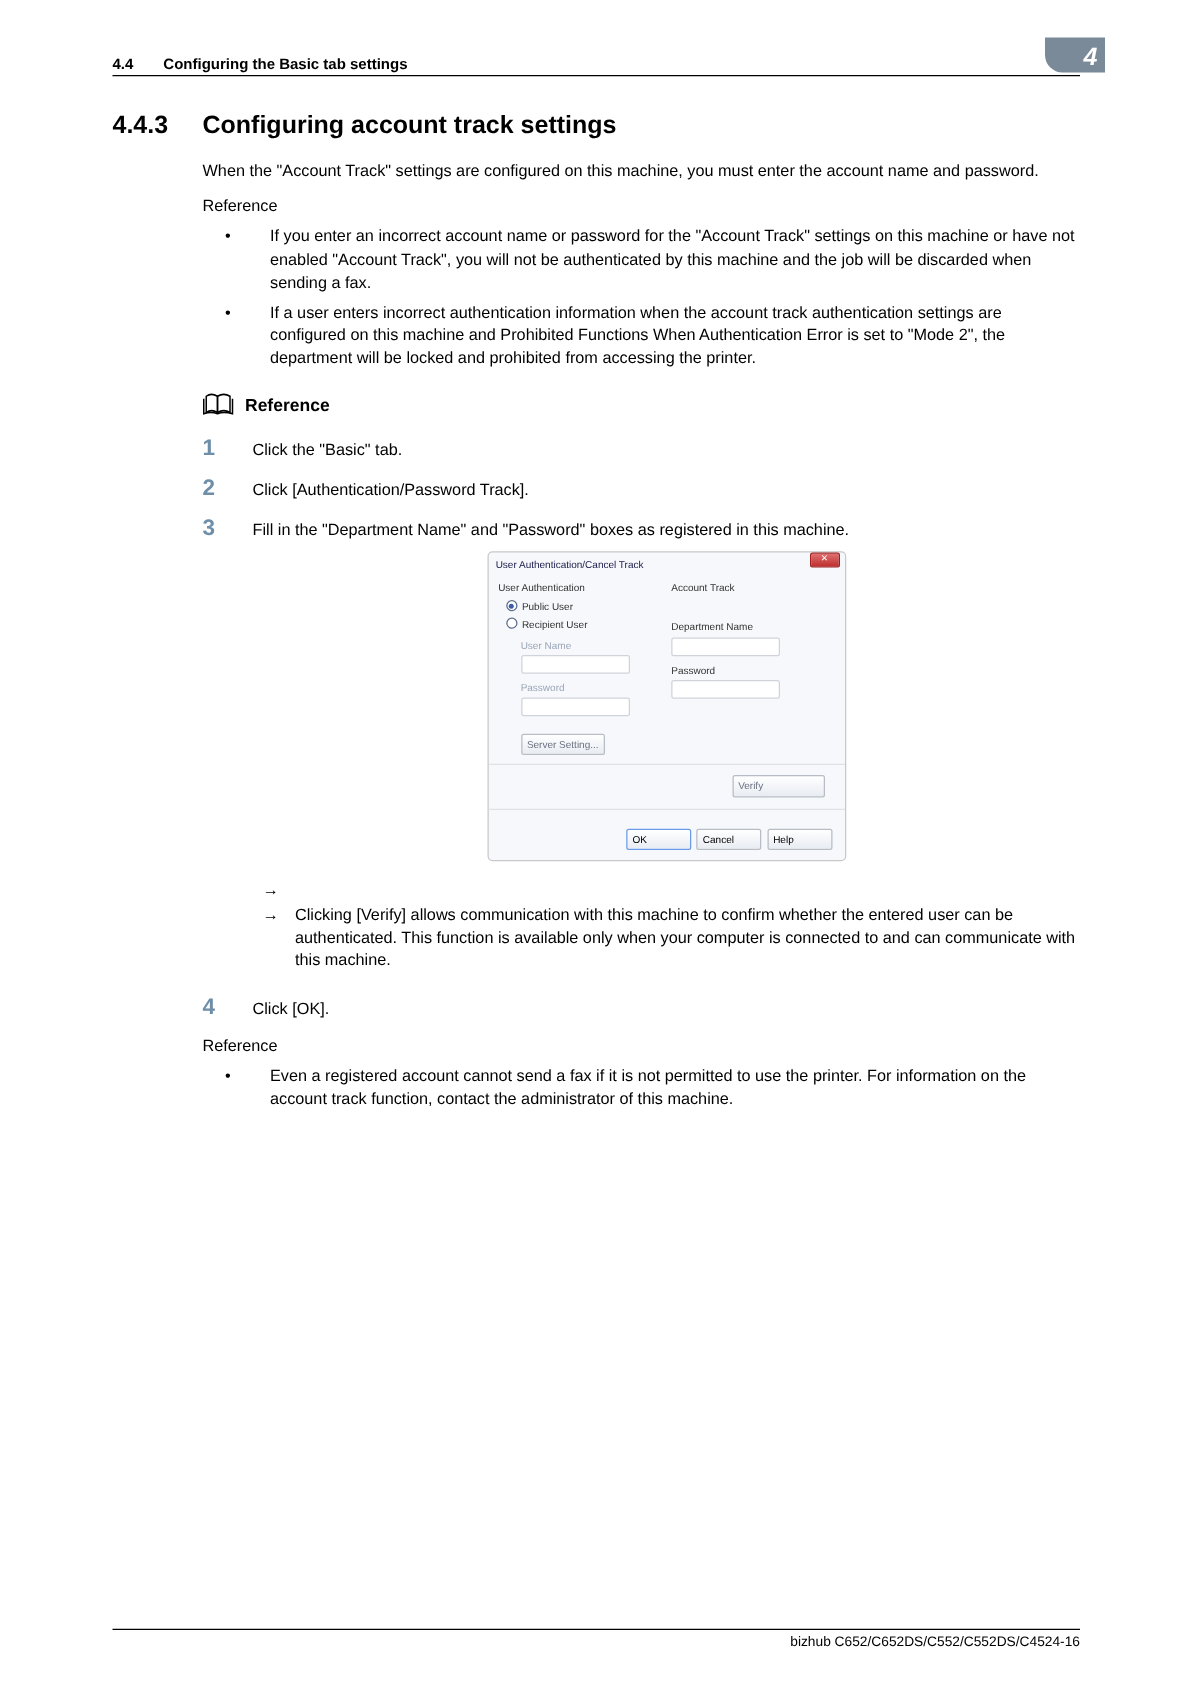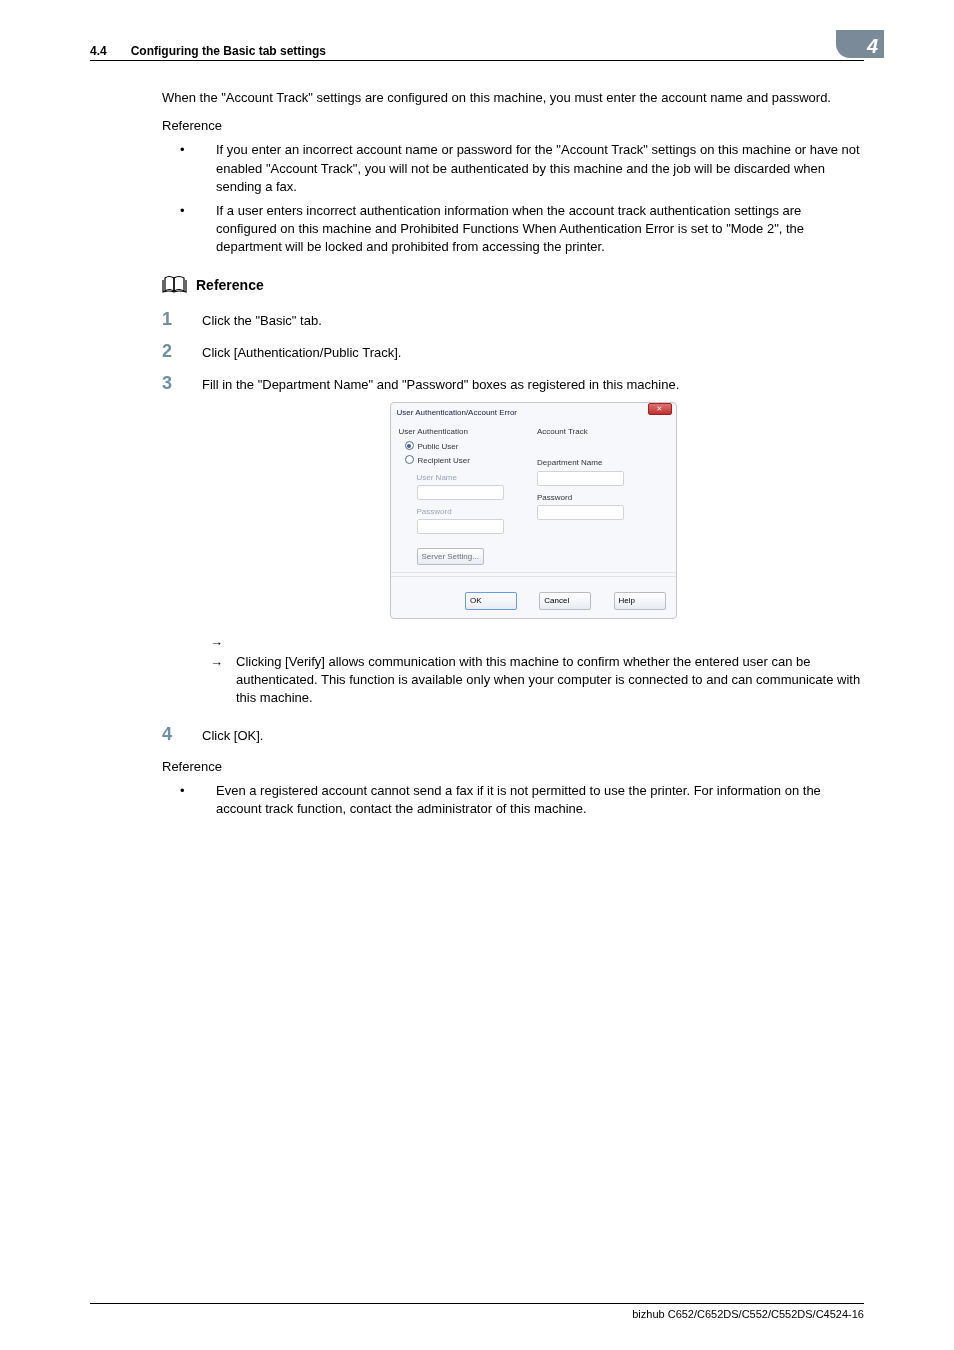--- a/index.html
+++ b/index.html
@@ -232,21 +232,21 @@
   }
   .dialog .verify-row .btn { min-width: 64px; }
   .dialog .divider {
     border-top: 1px solid #e0e2e6;
     margin: 3px 0;
   }
   .dialog .footer {
     padding: 12px 10px 8px 0;
     text-align: right;
   }
-  .dialog .footer .btn { margin-left: 20px; min-width: 42px; }
+  .dialog .footer .btn { margin-left: 2px; min-width: 42px; }
   .page-footer {
     position: absolute;
     bottom: 30px;
     left: 90px;
     right: 90px;
     border-top: 1px solid #000;
     padding-top: 4px;
     font-size: 11px;
     display: flex;
     justify-content: flex-end;
@@ -260,20 +260,24 @@
   <div class="header">
     <div class="header-left">
       <span class="sec-num">4.4</span>
       <span>Configuring the Basic tab settings</span>
     </div>
     <div class="chapter-tab">
       <span>4</span>
     </div>
   </div>
 
+  <h2 class="sec-title">
+    <span class="num">4.4.3</span>
+    <span>Configuring account track settings</span>
+  </h2>
 
   <div class="body-indent">
     <p>When the "Account Track" settings are configured on this machine, you must enter the account name and password.</p>
     <p class="ref-label">Reference</p>
     <ul class="bullets">
       <li>
           <span class="dot">•</span>
           <span>If you enter an incorrect account name or password for the "Account Track" settings on this machine or have not enabled "Account Track", you will not be authenticated by this machine and the job will be discarded when sending a fax.</span>
         </li>
       <li>
@@ -295,31 +299,31 @@
       </div>
     </div>
 
     <ol class="steps">
       <li>
         <span class="step-num">1</span>
         <span class="step-body">Click the "Basic" tab.</span>
       </li>
       <li>
         <span class="step-num">2</span>
-        <span class="step-body">Click [Authentication/Public Track].</span>
+        <span class="step-body">Click [Authentication/Password Track].</span>
       </li>
       <li>
         <span class="step-num">3</span>
         <div class="step-body">
           <div>Fill in the "Department Name" and "Password" boxes as registered in this machine.</div>
 
           <div class="dialog-wrap">
             <div class="dialog">
               <div class="titlebar">
-                <span>User Authentication/Account Error</span>
+                <span>User Authentication/Cancel Track</span>
                 <span class="close">✕</span>
               </div>
               <div class="cols">
                 <div class="col">
                   <div class="group-title">User Authentication</div>
                   <div class="radio-row">
                     <span class="radio checked"></span>
                     <span>Public User</span>
                   </div>
                   <div class="radio-row">
@@ -336,20 +340,23 @@
                 </div>
                 <div class="col">
                   <div class="group-title">Account Track</div>
                   <div class="field-label r" style="margin-top:20px;">Department Name</div>
                   <div class="text-input r"></div>
                   <div class="field-label r">Password</div>
                   <div class="text-input r"></div>
                 </div>
               </div>
               <div class="divider"></div>
+              <div class="verify-row">
+                <span class="btn">Verify</span>
+              </div>
               <div class="divider"></div>
               <div class="footer">
                 <span class="btn primary active">OK</span>
                 <span class="btn active">Cancel</span>
                 <span class="btn active">Help</span>
               </div>
             </div>
           </div>
 
           <ul class="arrow-list">

